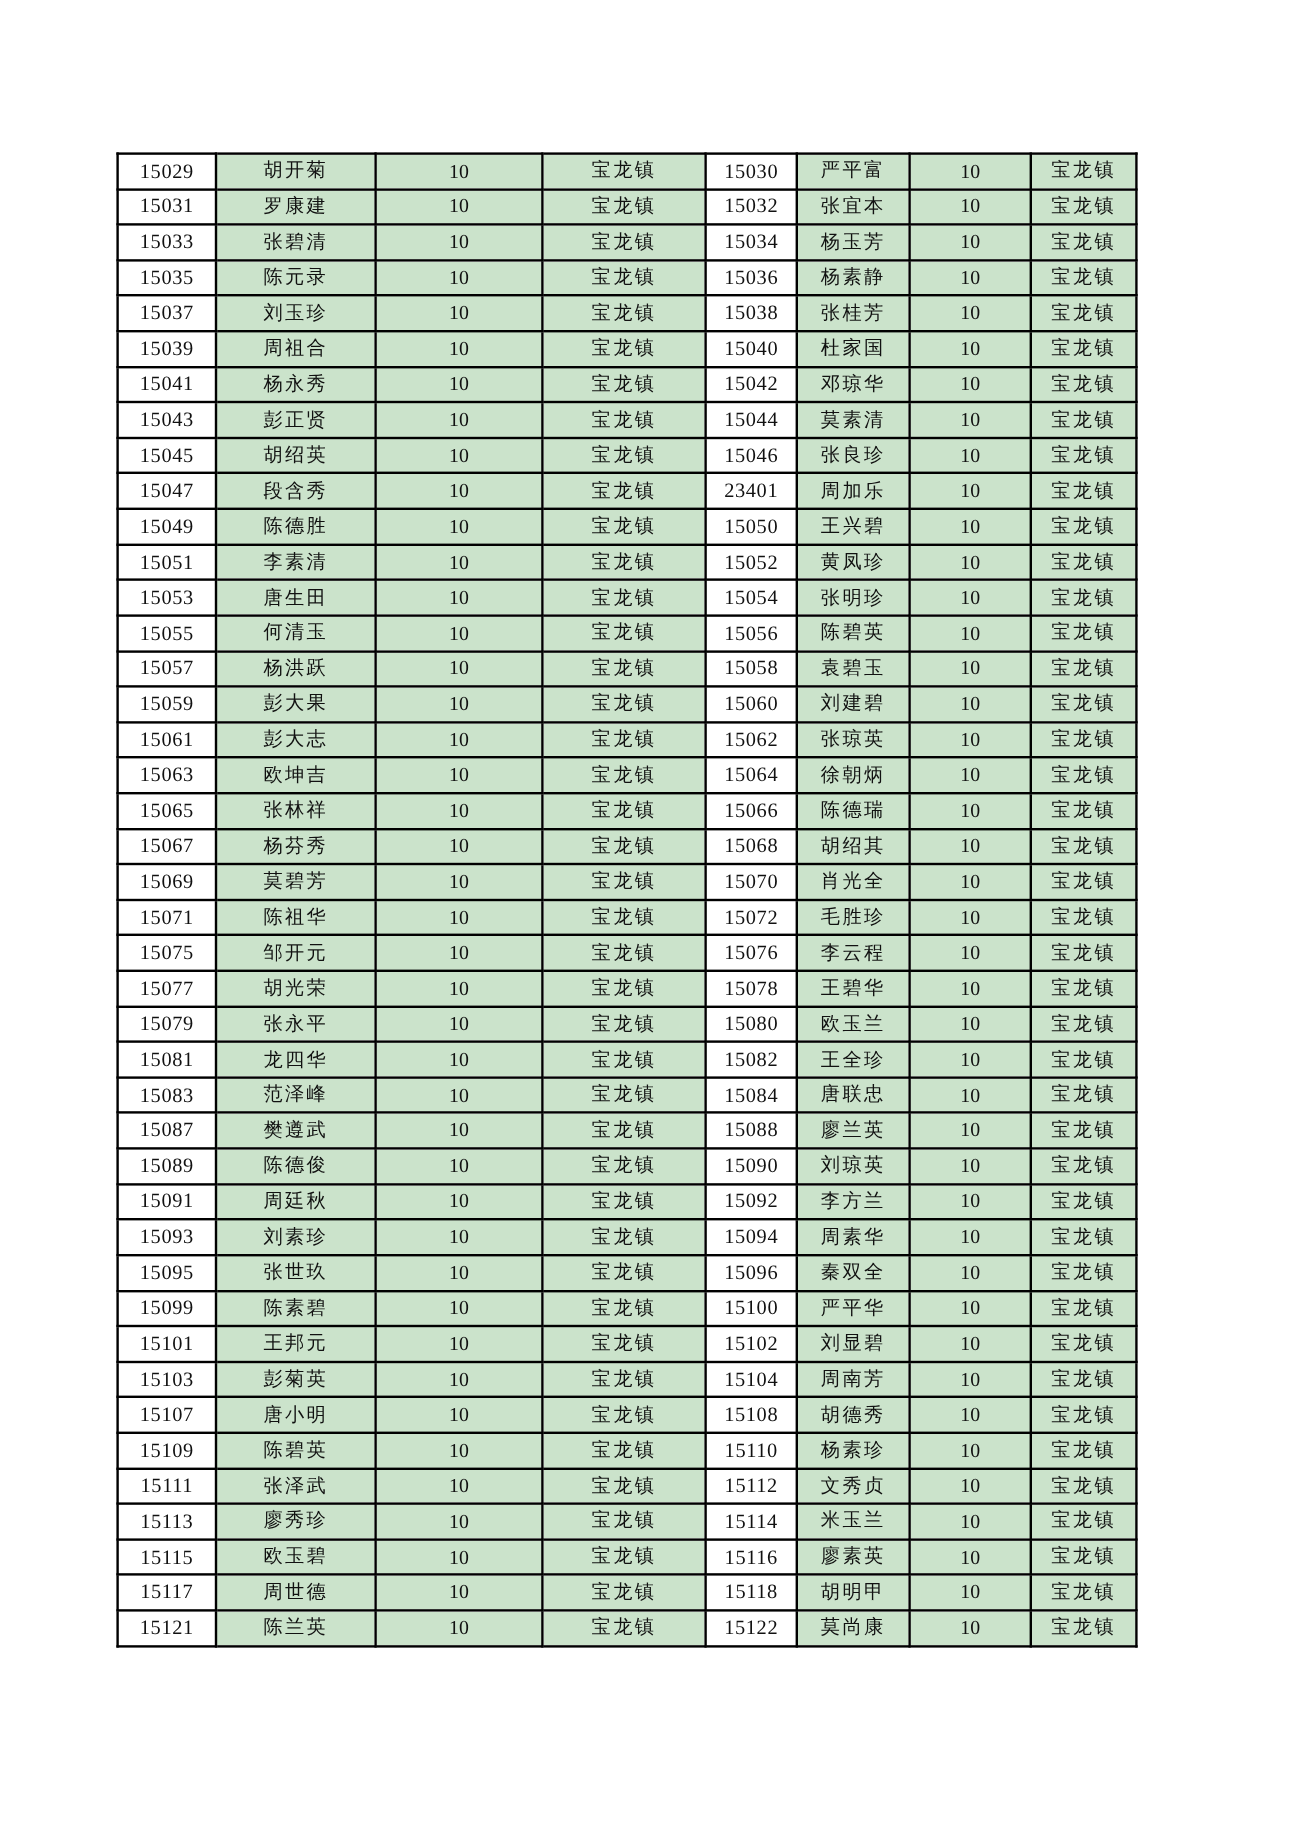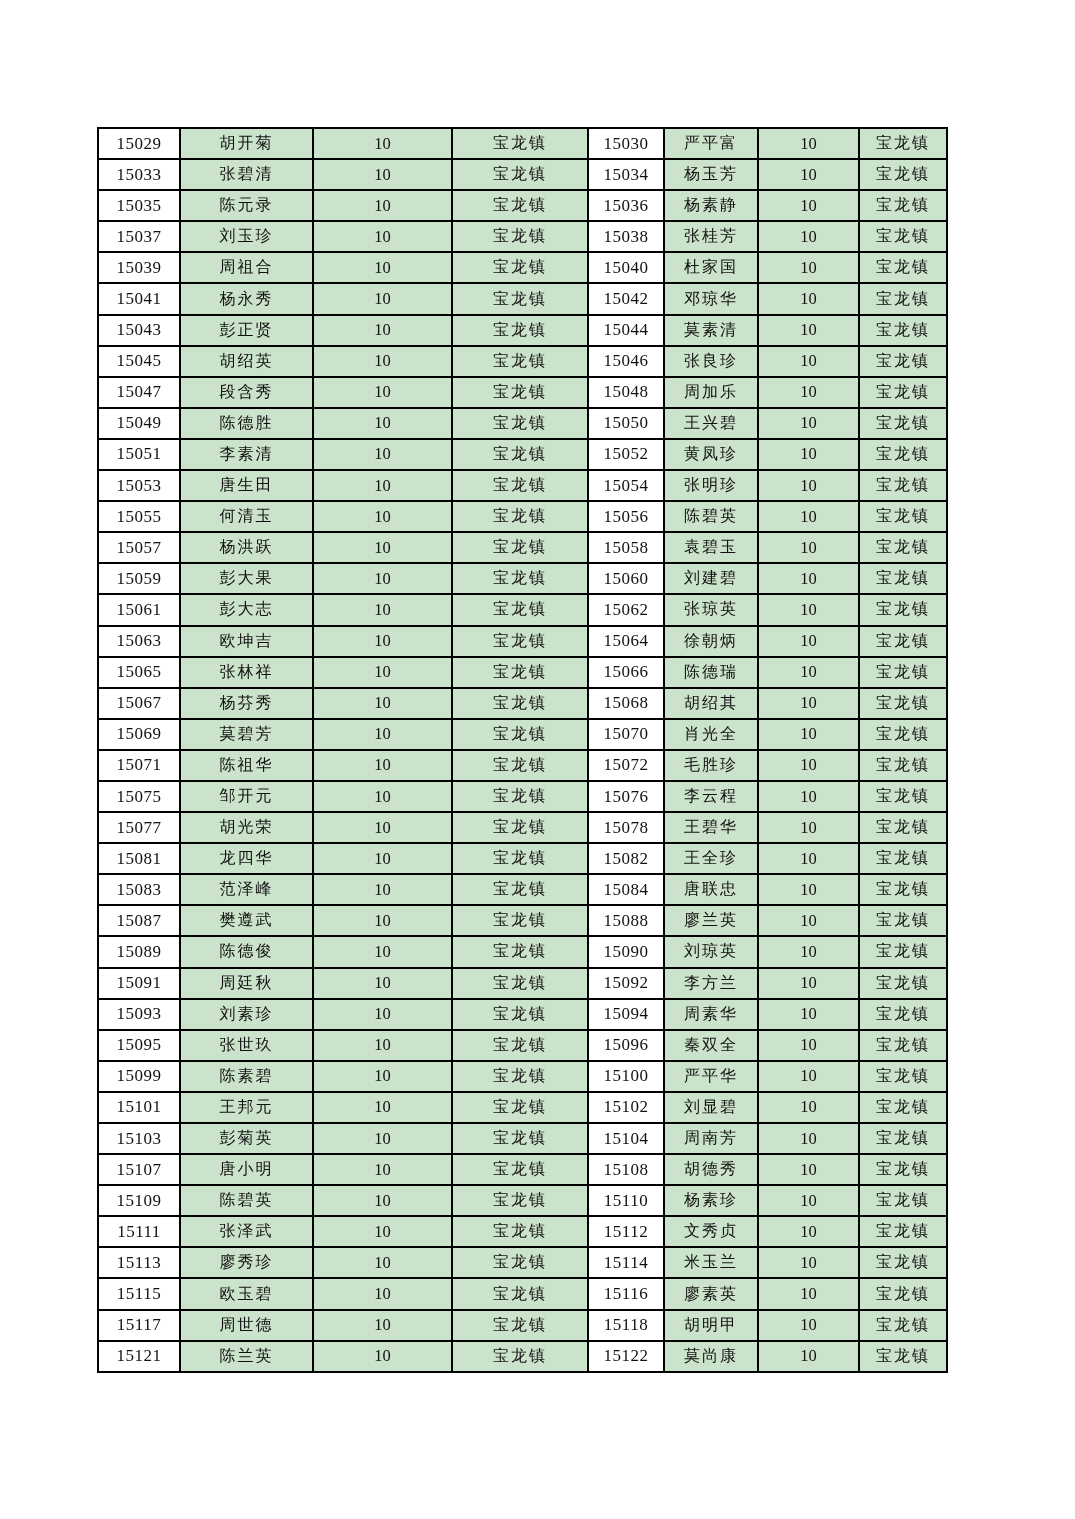--- a/index.html
+++ b/index.html
@@ -65,20 +65,30 @@
       <td class="id-cell">15029</td>
       <td class="green-cell">胡开菊</td>
       <td class="green-cell score-cell">10</td>
       <td class="green-cell">宝龙镇</td>
       <td class="id-cell">15030</td>
       <td class="green-cell">严平富</td>
       <td class="green-cell score-cell">10</td>
       <td class="green-cell">宝龙镇</td>
     </tr>
         <tr>
+      <td class="id-cell">15031</td>
+      <td class="green-cell">罗康建</td>
+      <td class="green-cell score-cell">10</td>
+      <td class="green-cell">宝龙镇</td>
+      <td class="id-cell">15032</td>
+      <td class="green-cell">张宜本</td>
+      <td class="green-cell score-cell">10</td>
+      <td class="green-cell">宝龙镇</td>
+    </tr>
+        <tr>
       <td class="id-cell">15033</td>
       <td class="green-cell">张碧清</td>
       <td class="green-cell score-cell">10</td>
       <td class="green-cell">宝龙镇</td>
       <td class="id-cell">15034</td>
       <td class="green-cell">杨玉芳</td>
       <td class="green-cell score-cell">10</td>
       <td class="green-cell">宝龙镇</td>
     </tr>
         <tr>
@@ -139,21 +149,21 @@
       <td class="id-cell">15046</td>
       <td class="green-cell">张良珍</td>
       <td class="green-cell score-cell">10</td>
       <td class="green-cell">宝龙镇</td>
     </tr>
         <tr>
       <td class="id-cell">15047</td>
       <td class="green-cell">段含秀</td>
       <td class="green-cell score-cell">10</td>
       <td class="green-cell">宝龙镇</td>
-      <td class="id-cell">15048</td>
+      <td class="id-cell">23401</td>
       <td class="green-cell">周加乐</td>
       <td class="green-cell score-cell">10</td>
       <td class="green-cell">宝龙镇</td>
     </tr>
         <tr>
       <td class="id-cell">15049</td>
       <td class="green-cell">陈德胜</td>
       <td class="green-cell score-cell">10</td>
       <td class="green-cell">宝龙镇</td>
       <td class="id-cell">15050</td>
@@ -281,20 +291,30 @@
       <td class="green-cell score-cell">10</td>
       <td class="green-cell">宝龙镇</td>
     </tr>
         <tr>
       <td class="id-cell">15077</td>
       <td class="green-cell">胡光荣</td>
       <td class="green-cell score-cell">10</td>
       <td class="green-cell">宝龙镇</td>
       <td class="id-cell">15078</td>
       <td class="green-cell">王碧华</td>
+      <td class="green-cell score-cell">10</td>
+      <td class="green-cell">宝龙镇</td>
+    </tr>
+        <tr>
+      <td class="id-cell">15079</td>
+      <td class="green-cell">张永平</td>
+      <td class="green-cell score-cell">10</td>
+      <td class="green-cell">宝龙镇</td>
+      <td class="id-cell">15080</td>
+      <td class="green-cell">欧玉兰</td>
       <td class="green-cell score-cell">10</td>
       <td class="green-cell">宝龙镇</td>
     </tr>
         <tr>
       <td class="id-cell">15081</td>
       <td class="green-cell">龙四华</td>
       <td class="green-cell score-cell">10</td>
       <td class="green-cell">宝龙镇</td>
       <td class="id-cell">15082</td>
       <td class="green-cell">王全珍</td>

